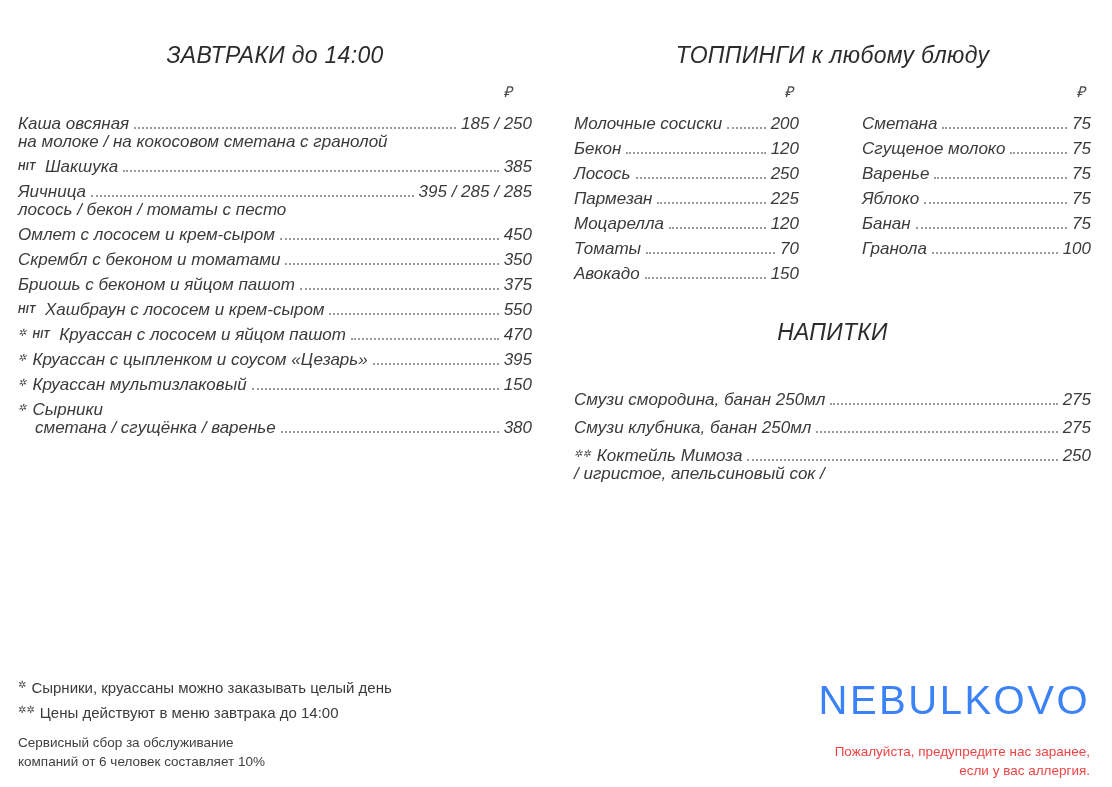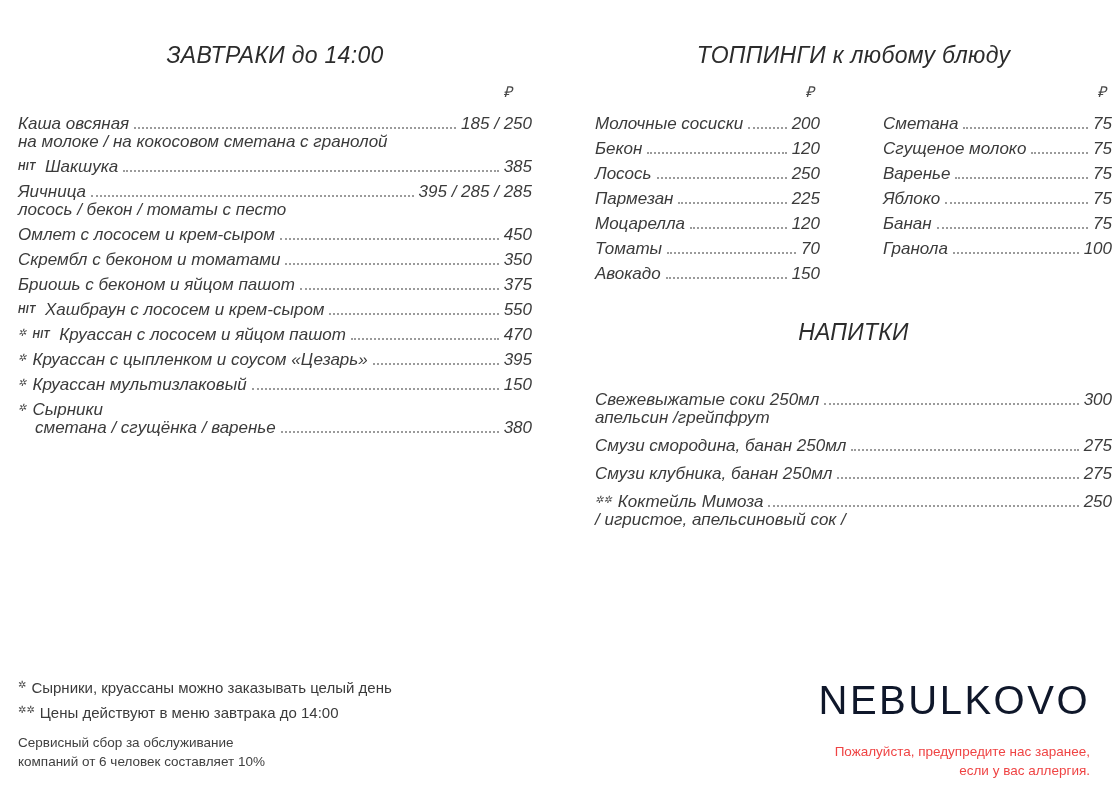--- a/index.html
+++ b/index.html
@@ -3,21 +3,21 @@
 <meta charset="utf-8">
 <style>
   html,body{margin:0;padding:0;}
   body{
     width:1112px;height:787px;background:#ffffff;position:relative;overflow:hidden;
     font-family:"Liberation Sans", sans-serif;color:#3b3b3b;
     -webkit-font-smoothing:antialiased;
   }
   .col{position:absolute;top:30px;font-style:italic;}
   .col-left{left:18px;width:514px;}
-  .col-right{left:595px;width:517px;}
+  .col-right{left:574px;width:517px;}
 
   h1,h2{
     font-size:23px;font-weight:500;color:#2c2c2c;text-align:center;
     margin:13px 0 0 0;line-height:24px;letter-spacing:.3px;
   }
   .h-sub{font-weight:500;}
 
   .currency-row{text-align:right;font-size:15px;color:#4a4a4a;margin:14px 0 16px 0;height:18px;}
   .col-left .currency-row{padding-right:20px;}
   .tcol .currency-row{padding-right:6px;}
@@ -45,21 +45,21 @@
 
   #drinks-title{margin-top:30px;}
   #drinks-items{margin-top:47px;}
   #drinks-items .item{margin-bottom:10px;}
 
   .notes{position:absolute;left:18px;top:674px;font-size:15px;line-height:22px;color:#3b3b3b;}
   .note-star{font-size:10px;vertical-align:5px;margin-right:5px;color:#4d4d4d;}
   .service{position:absolute;left:18px;top:733px;font-size:13.5px;line-height:19px;color:#404040;}
 
   .brand{position:absolute;right:22px;top:679px;text-align:right;}
-  .logo{font-size:40px;font-weight:400;letter-spacing:2.5px;color:#0f172a;line-height:42px;}
+  .logo{font-size:40px;font-weight:400;letter-spacing:2.5px;color:#3b82f6;line-height:42px;}
   .allergy{font-size:13.5px;line-height:19px;color:#ef4444;margin-top:21px;}
 </style>
 </head>
 <body>
 
 <div class="page">
 
   <section class="col col-left">
     <h1><span>ЗАВТРАКИ</span> <span class="h-sub">до 14:00</span></h1>
     <div class="currency-row"><span>₽</span></div>
@@ -260,30 +260,20 @@
                 <span class="iname">Гранола</span>
                 <span class="leader"></span>
                 <span class="price">100</span>
               </div>
             </div>
           </div>
       </div>
     </div>
     <h2 id="drinks-title">НАПИТКИ</h2>
     <div class="items" id="drinks-items">
-        <div class="item">
-          <div class="line1">
-            <span class="iname">Свежевыжатые соки 250мл</span>
-            <span class="leader"></span>
-            <span class="price">300</span>
-          </div>
-          <div class="line2">
-            <span class="sub">апельсин /грейпфрут</span>
-          </div>
-        </div>
         <div class="item">
           <div class="line1">
             <span class="iname">Смузи смородина, банан 250мл</span>
             <span class="leader"></span>
             <span class="price">275</span>
           </div>
         </div>
         <div class="item">
           <div class="line1">
             <span class="iname">Смузи клубника, банан 250мл</span>

